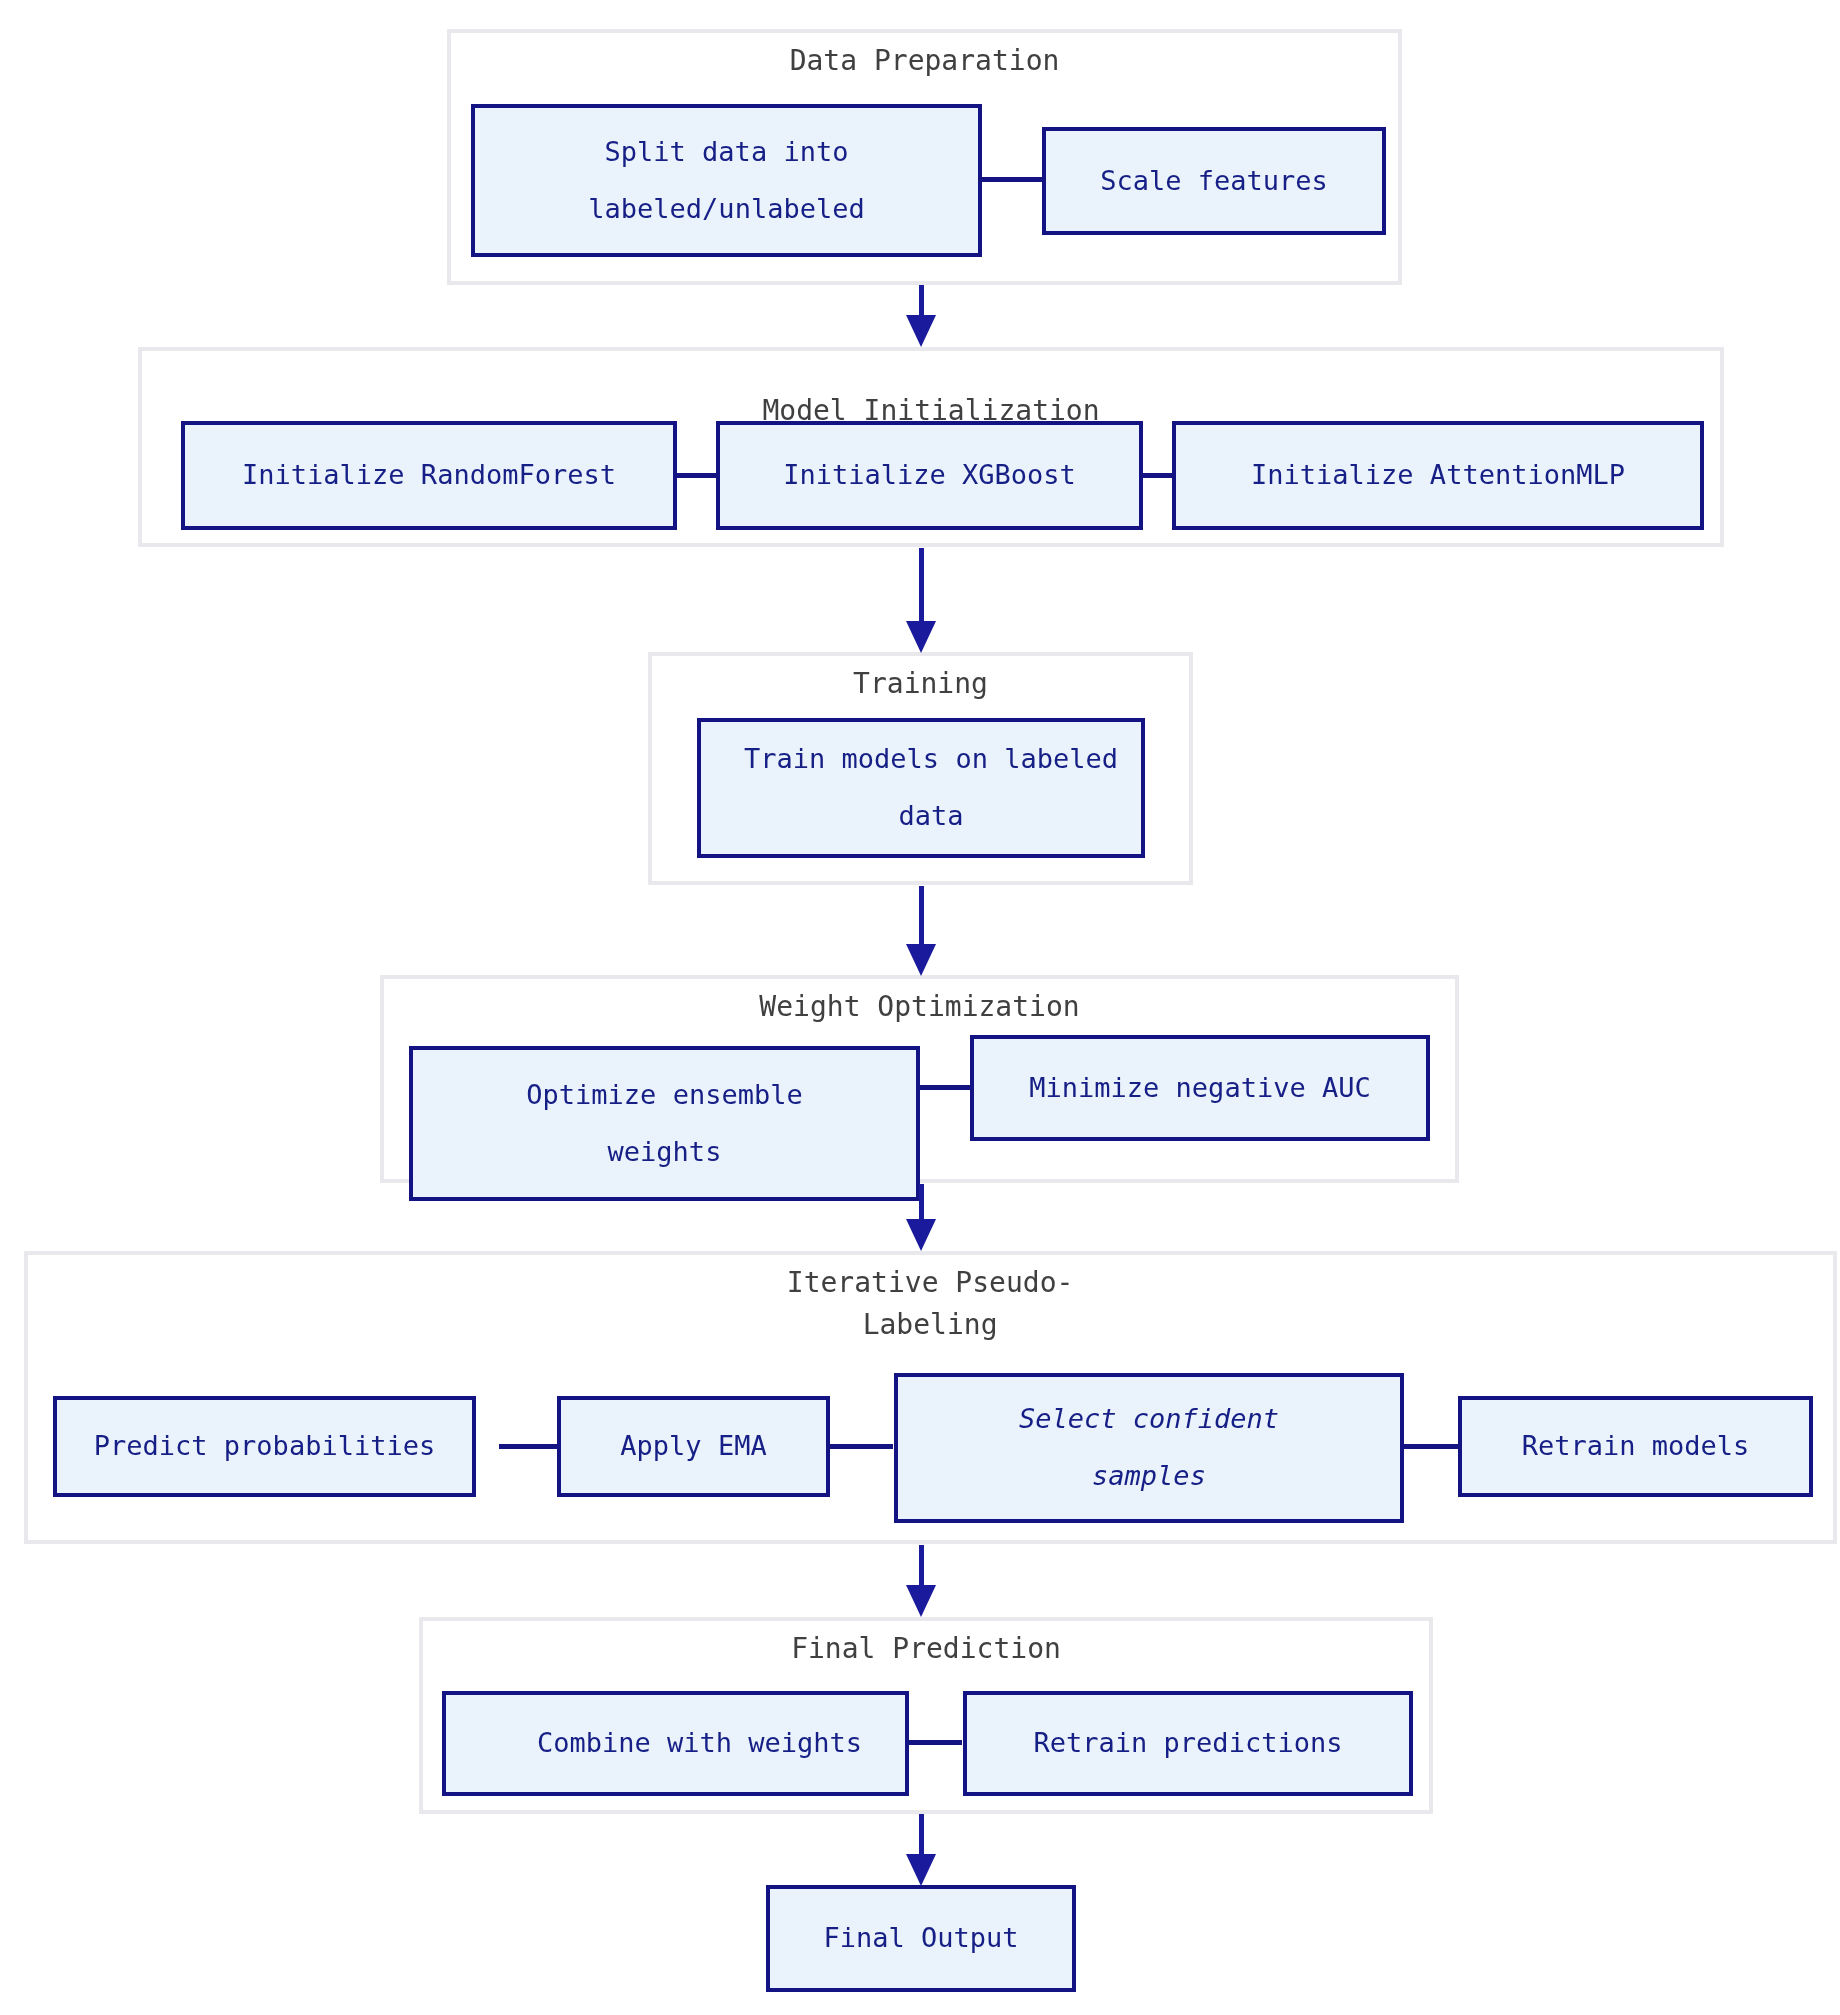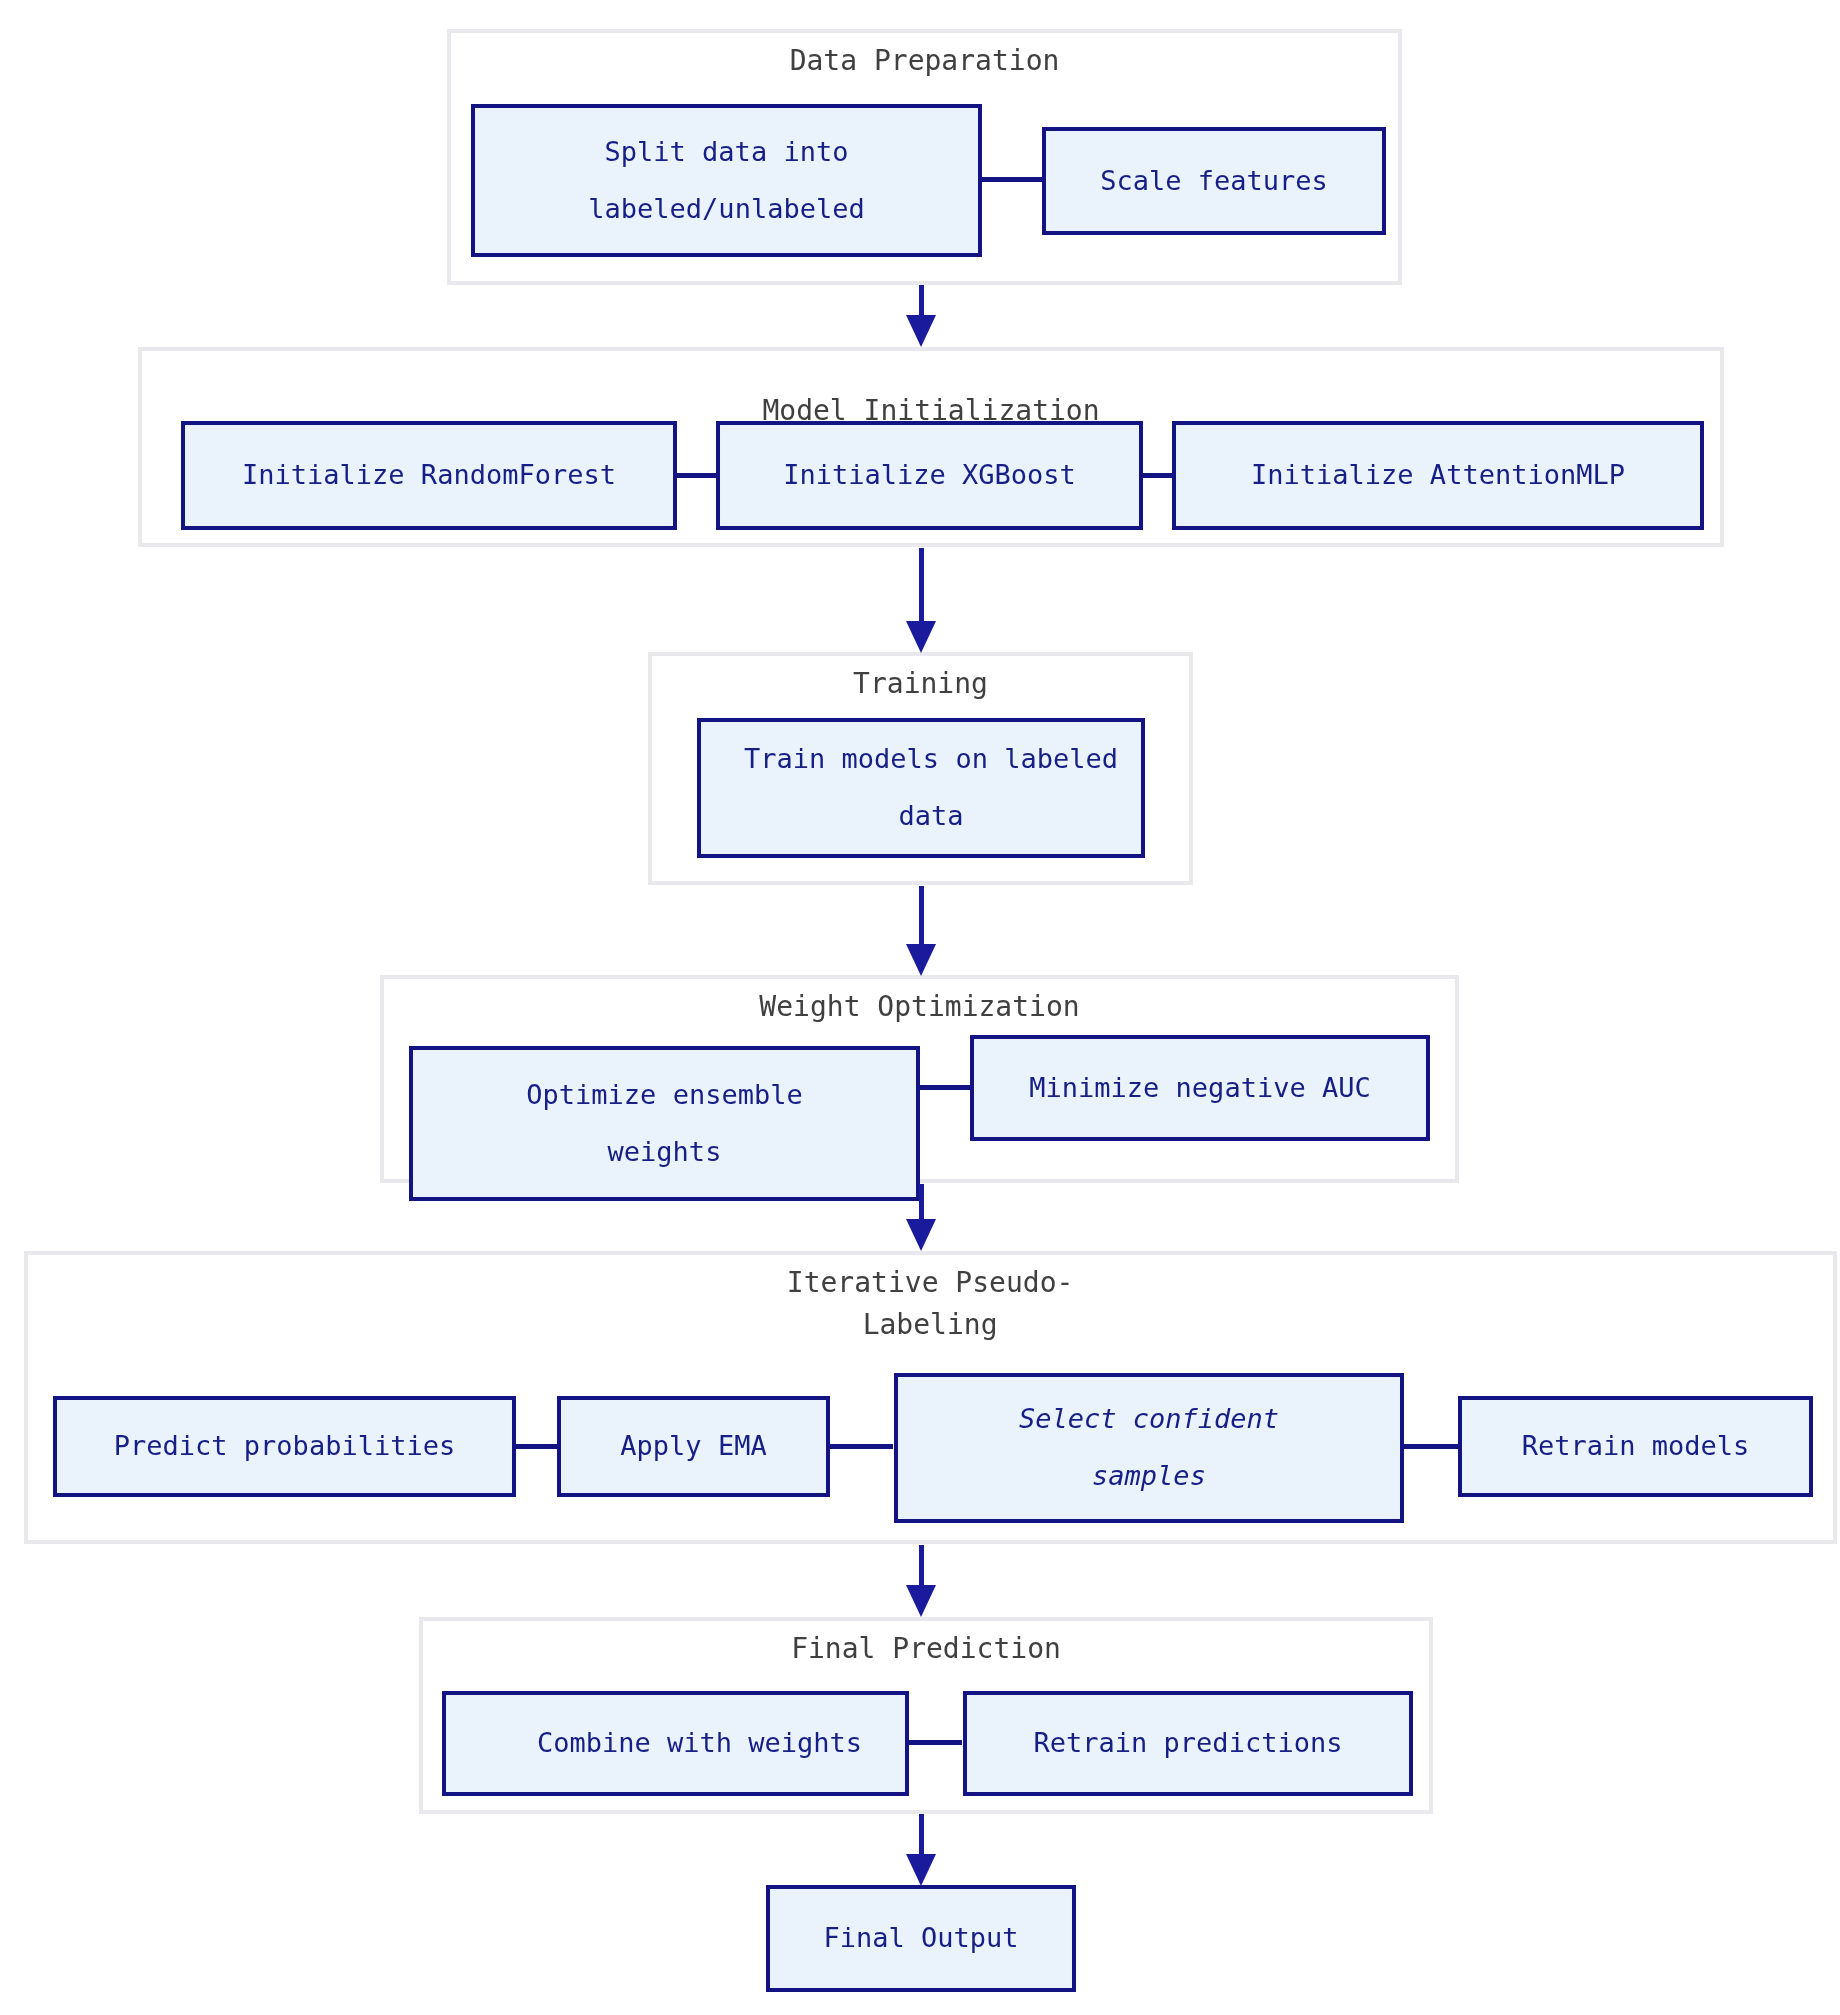--- a/index.html
+++ b/index.html
@@ -127,21 +127,21 @@
   </div>
 
   <div class="node" style="left:409px; top:1046px; width:511px; height:155px;">
     <span>Optimize ensemble
 weights</span>
   </div>
   <div class="node" style="left:970px; top:1035px; width:460px; height:106px;">
     <span>Minimize negative AUC</span>
   </div>
 
-  <div class="node" style="left:53px; top:1396px; width:463px; height:101px;text-align:center;">
+  <div class="node" style="left:53px; top:1396px; width:423px; height:101px;text-align:center;">
     <span>Predict probabilities</span>
   </div>
   <div class="node" style="left:557px; top:1396px; width:273px; height:101px;">
     <span>Apply EMA</span>
   </div>
   <div class="node" style="left:894px; top:1373px; width:510px; height:150px;font-style:italic;">
     <span>Select confident
 samples</span>
   </div>
   <div class="node" style="left:1458px; top:1396px; width:355px; height:101px;">

